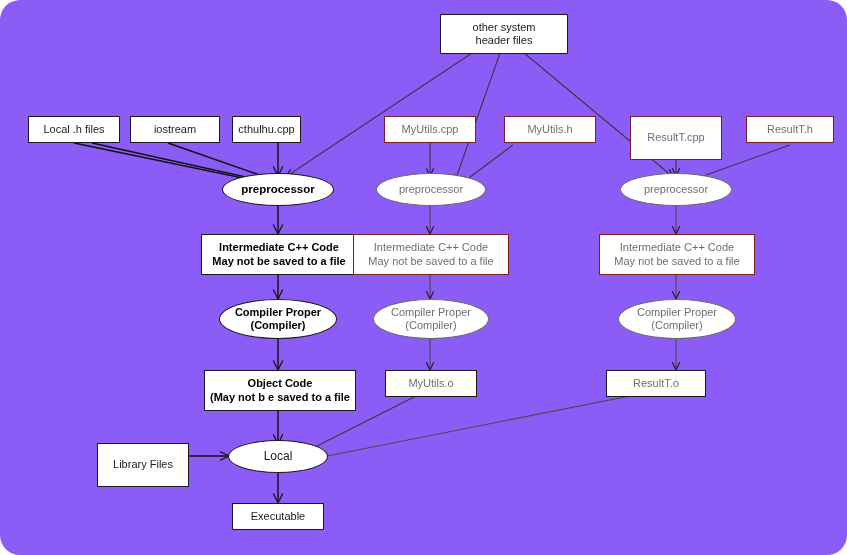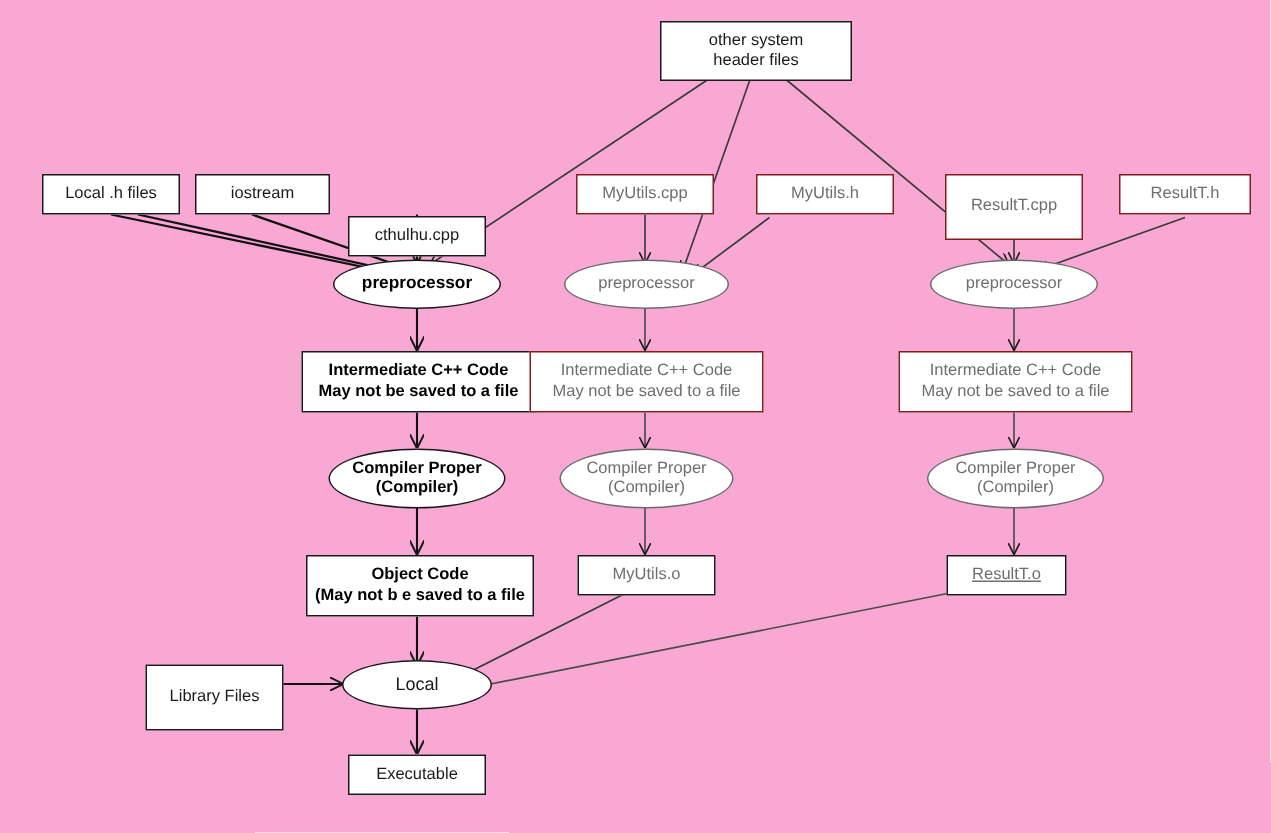--- a/index.html
+++ b/index.html
@@ -8,22 +8,23 @@
     padding: 0;
     background: #ffffff;
   }
   body {
     font-family: "Liberation Sans", sans-serif;
   }
   #canvas {
     position: relative;
     width: 847px;
     height: 555px;
-    background: #f9a8d4;
+    background: #8b5cf6;
     overflow: hidden;
+    border-radius: 20px;
   }
   #edges {
     position: absolute;
     left: 0;
     top: 0;
     width: 847px;
     height: 555px;
     pointer-events: none;
   }
   .node {
@@ -135,21 +136,21 @@
   </div>
 
   <div class="node box fs11 t-mid" style="left:28px; top:116px; width:92px; height:27px;">
     <span>Local .h files</span>
   </div>
 
   <div class="node box fs11 t-mid" style="left:130px; top:116px; width:90px; height:27px;">
     <span>iostream</span>
   </div>
 
-  <div class="node box fs11 t-mid" style="left:232px; top:116px; width:92px; height:27px;margin-top:28px;">
+  <div class="node box fs11 t-mid" style="left:232px; top:116px; width:69px; height:27px;">
     <span>cthulhu.cpp</span>
   </div>
 
   <div class="node box dim fs11 t-gray" style="left:384px; top:116px; width:92px; height:27px;">
     <span>MyUtils.cpp</span>
   </div>
 
   <div class="node box dim fs11 t-gray" style="left:504px; top:116px; width:92px; height:27px;">
     <span>MyUtils.h</span>
   </div>
@@ -206,21 +207,21 @@
 
   <div class="node box fs11 t-gray" style="left:385px; top:370px; width:92px; height:27px;">
     <span>MyUtils.o</span>
   </div>
 
   <div class="node box fs11 t-dark" style="left:204px; top:370px; width:152px; height:41px; flex-direction:column;">
     <span>Object Code</span>
     <span>(May not b e saved to a file</span>
   </div>
 
-  <div class="node box fs11 t-gray" style="left:631px; top:370px; width:80px; height:27px;text-decoration:underline;">
+  <div class="node box fs11 t-gray" style="left:606px; top:370px; width:100px; height:27px;">
     <span>ResultT.o</span>
   </div>
 
   <div class="node box fs11 t-mid" style="left:97px; top:443px; width:92px; height:44px;">
     <span>Library Files</span>
   </div>
 
   <div class="node ellipse fs12 t-mid" style="left:228px; top:440px; width:100px; height:33px;">
     <span>Local</span>
   </div>

